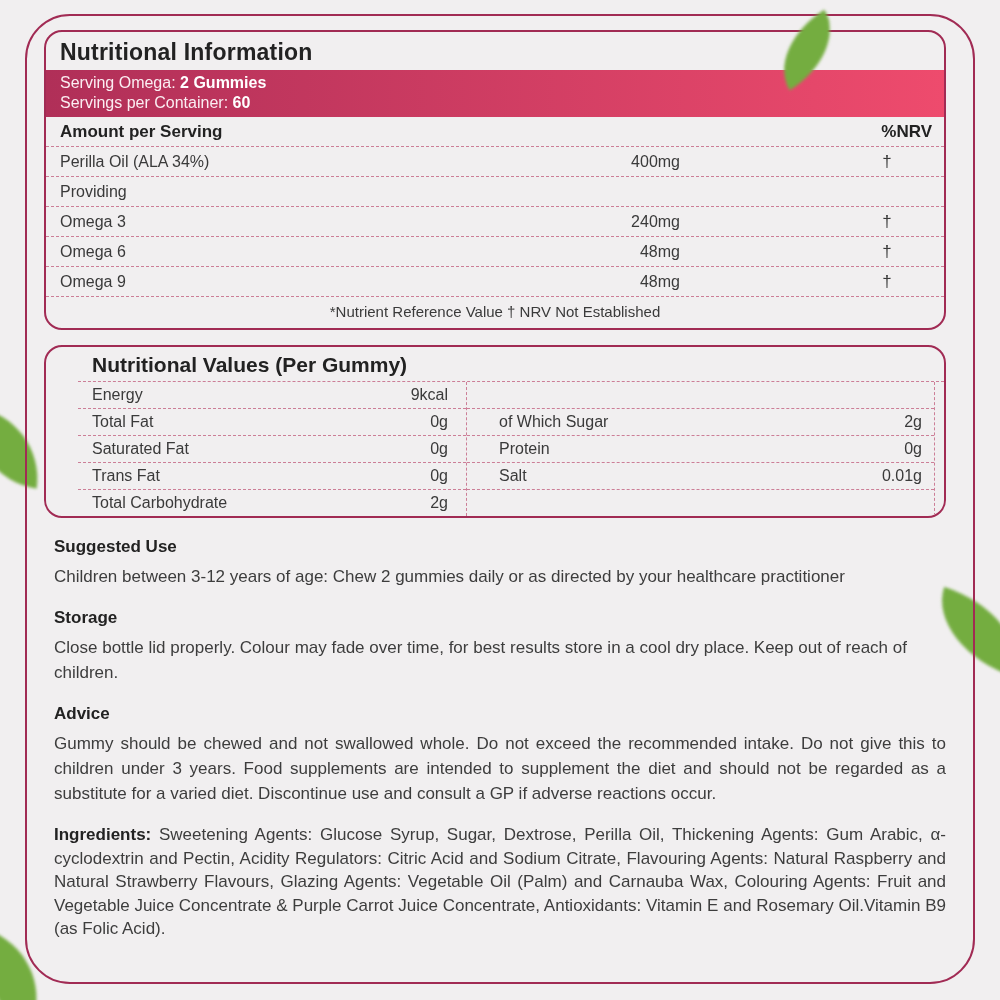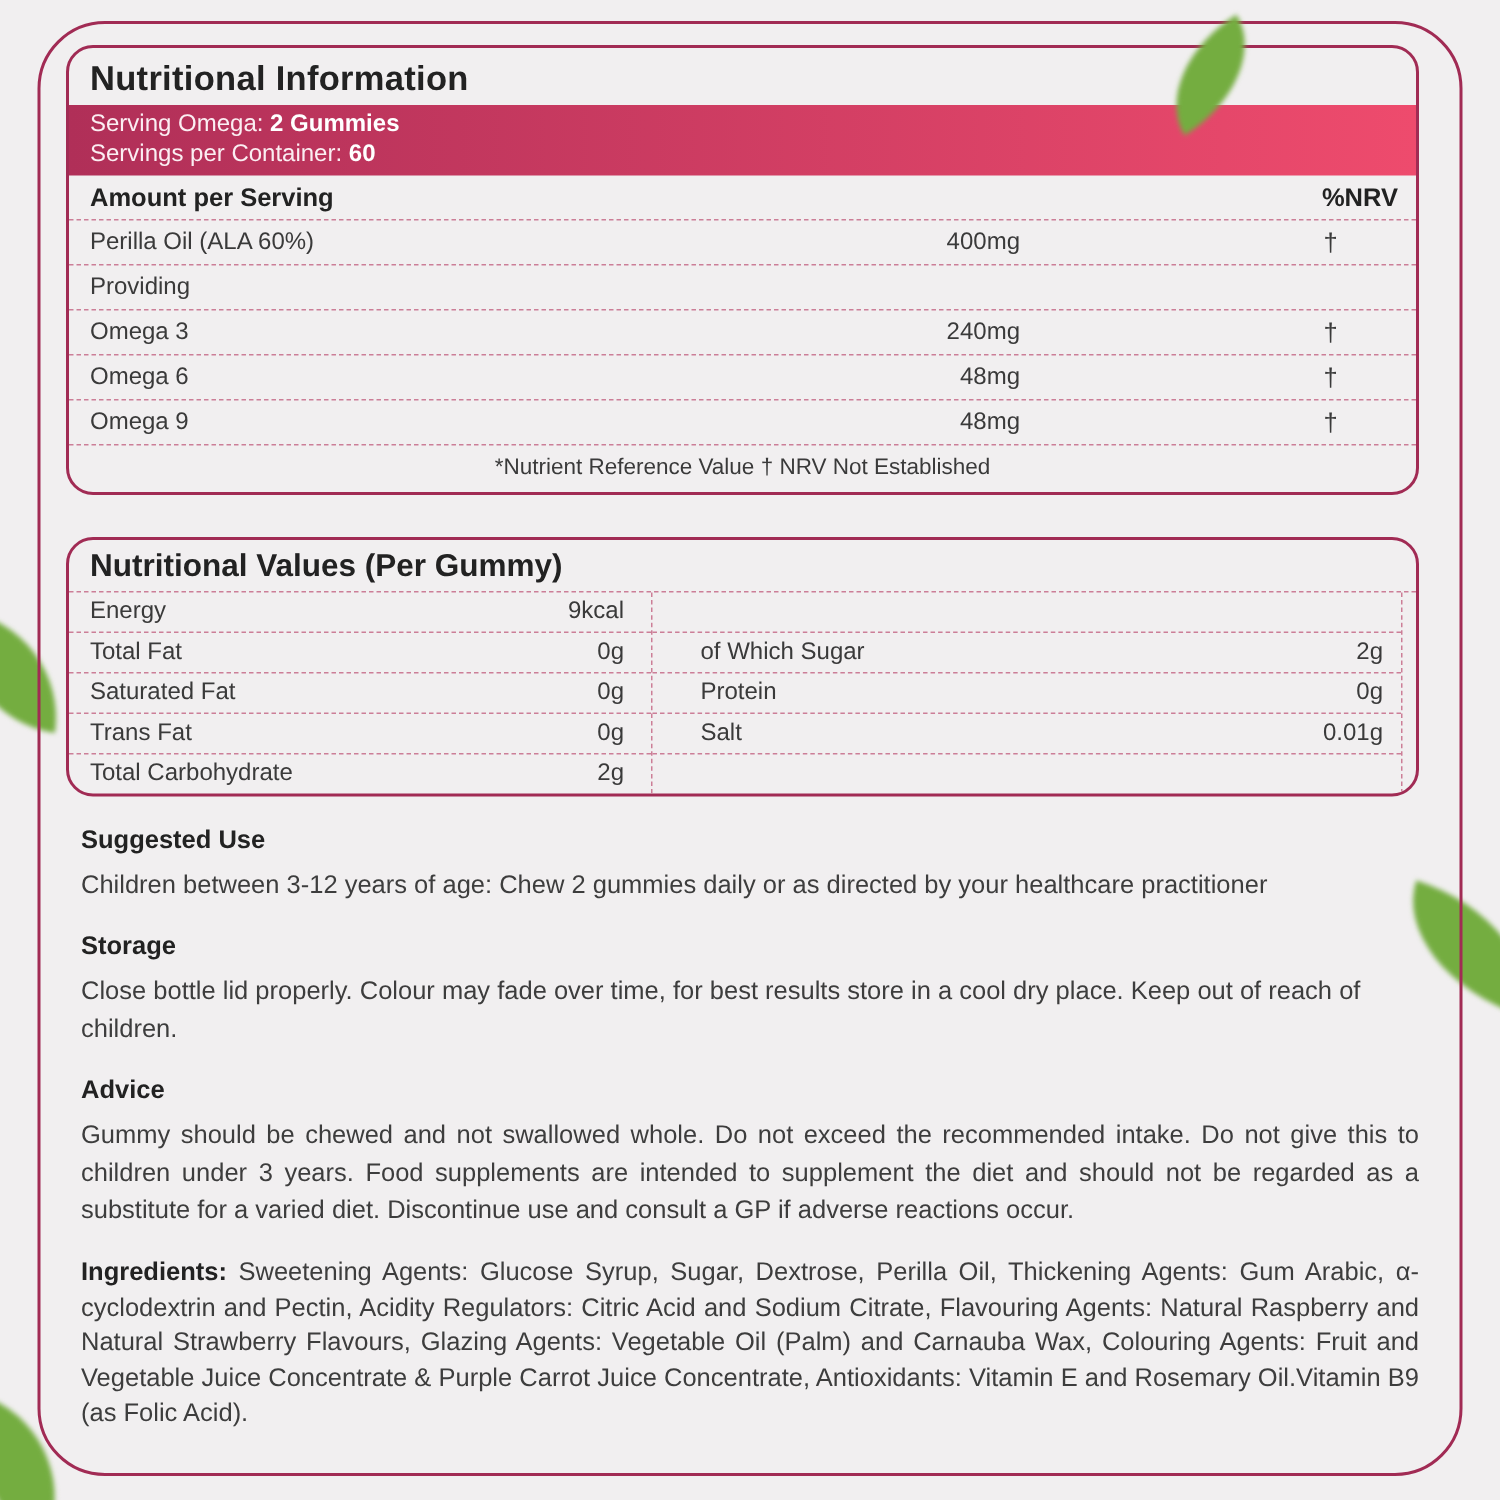--- a/index.html
+++ b/index.html
@@ -73,21 +73,21 @@
   }
   .n-amt{text-align:right;}
   .n-nrv{text-align:center;font-size:17px;}
   .footnote{
     text-align:center;
     font-size:15px;color:#3a3a3a;
     padding:6px 0 8px;
   }
 
   
-  .box2{margin-top:28px;}
+  .box2{margin-top:15px;padding-left:32px;}
   .box2-title{
     padding:6px 14px 4px;
     font-size:21px;font-weight:bold;color:#222;
     border-bottom:1px dashed #cc7e97;
   }
   .vals-grid{display:flex;align-items:stretch;}
   .vals-left{width:388px;box-sizing:border-box;padding:0 18px 0 14px;}
   .vals-right{
     flex:1;box-sizing:border-box;
     border-left:1.5px dashed #cc7e97;
@@ -140,21 +140,21 @@
         <div class="banner-line"><span>Serving Omega: </span><b>2 Gummies</b></div>
         <div class="banner-line"><span>Servings per Container: </span><b>60</b></div>
       </div>
 
       <div class="hdr-row">
         <span>Amount per Serving</span>
         <span>%NRV</span>
       </div>
 
       <div class="nrow">
-        <span class="n-name">Perilla Oil (ALA 60%)</span>
+        <span class="n-name">Perilla Oil (ALA 34%)</span>
         <span class="n-amt">400mg</span>
         <span></span>
         <span class="n-nrv">†</span>
       </div>
       <div class="nrow">
         <span class="n-name">Providing</span>
         <span class="n-amt"></span>
         <span></span>
         <span class="n-nrv"></span>
       </div>

